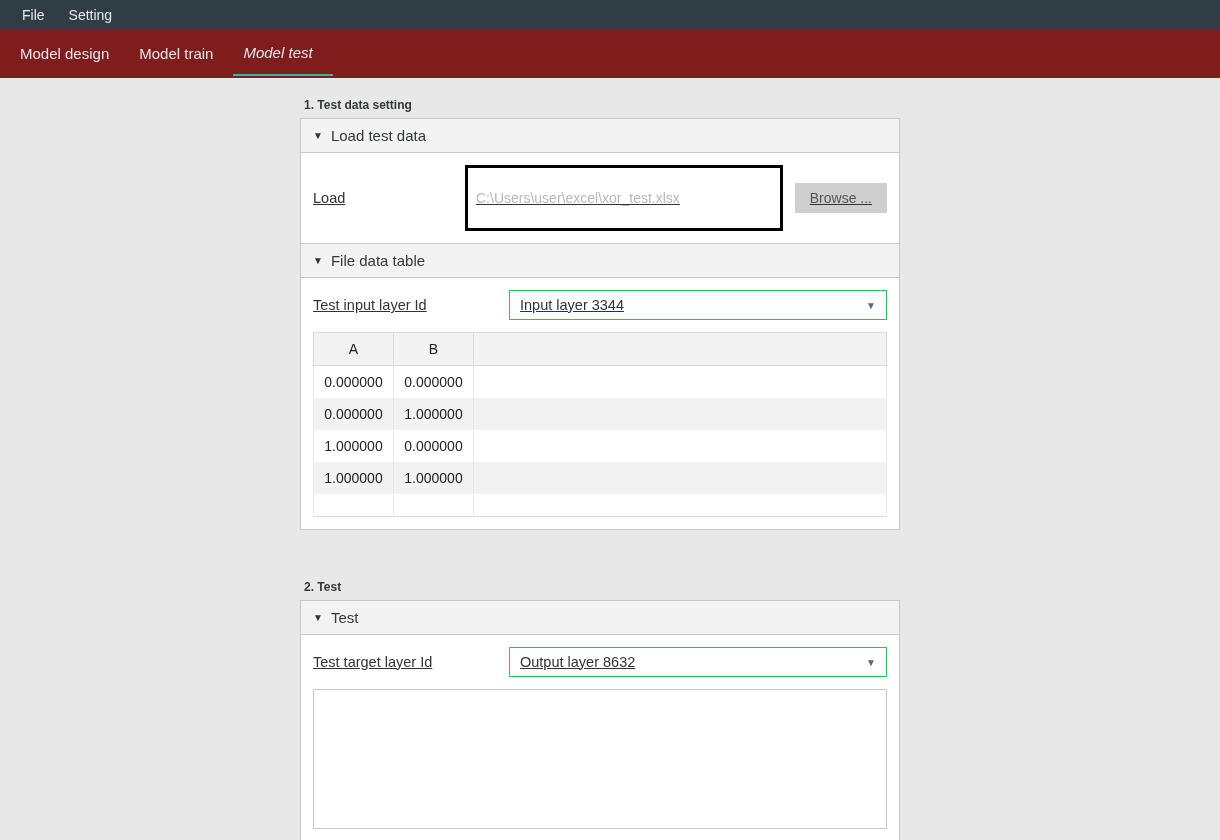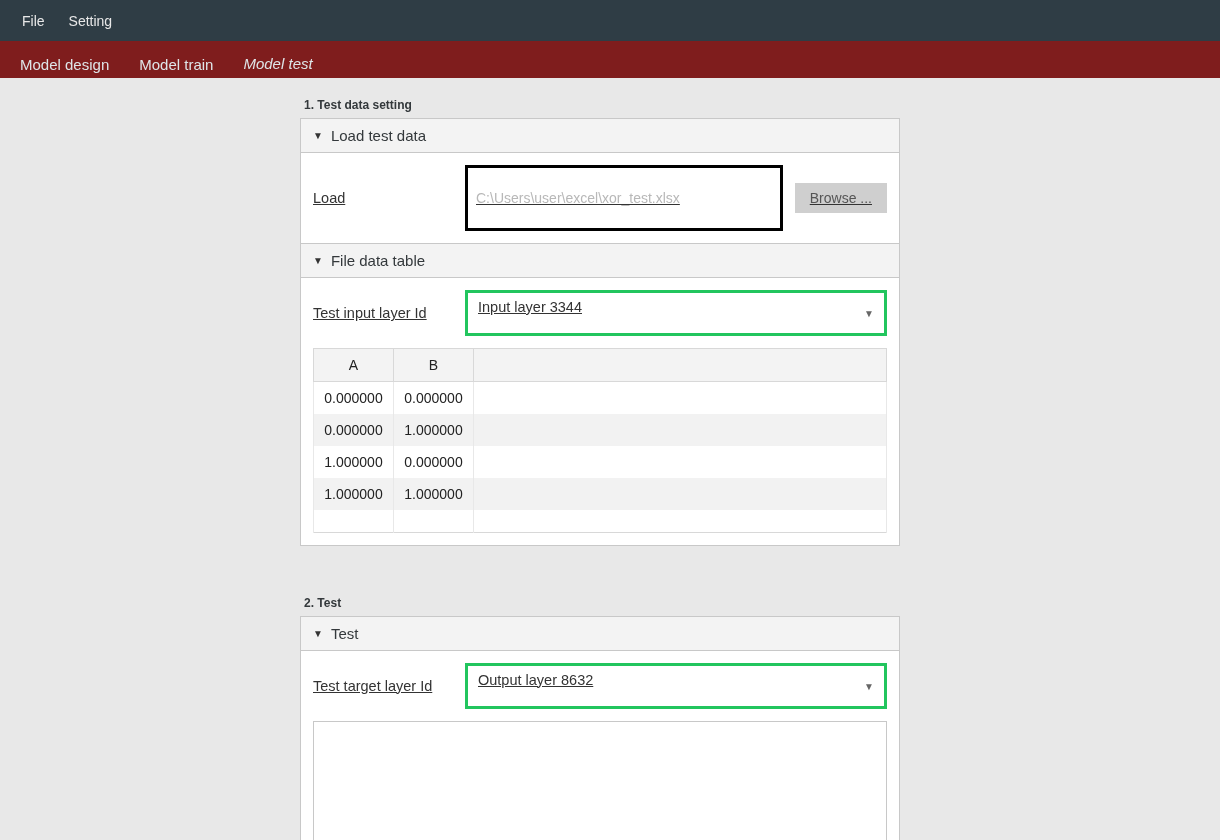--- a/index.html
+++ b/index.html
@@ -11,21 +11,21 @@
     color: #333;
     width: 1220px;
     height: 840px;
     overflow: hidden;
     position: relative;
   }
   
   .menubar {
     background: #2f3d45;
     color: #e8e8e8;
-    height: 41px;
+    height: 30px;
     display: flex;
     align-items: center;
     padding: 0 10px;
     font-size: 14px;
   }
   .menubar-item {
     padding: 4px 12px;
     cursor: pointer;
   }
   
@@ -146,27 +146,28 @@
     border-right: 1px solid #e8e8e8;
     text-align: center;
   }
   .data-table tbody tr:nth-child(even) td { background: #f2f2f2; }
   .data-table th.colA, .data-table td.colA { width: 80px; }
   .data-table th.colB, .data-table td.colB { width: 80px; }
   .data-table .spacer-row td { height: 22px; }
   
   .dropdown {
     flex: 1;
-    border: 3px solid #22c55e;
+    border: 1px solid #22c55e;
     background: #fff;
-    padding: 6px 28px 18px 10px;
+    padding: 6px 28px 6px 10px;
     font-size: 14.5px;
     position: relative;
     cursor: pointer;
     color: #333;
+    margin-left: 44px;
   }
   .dropdown .caret {
     position: absolute;
     right: 10px;
     top: 50%;
     transform: translateY(-50%);
     font-size: 10px;
     color: #666;
   }
   

